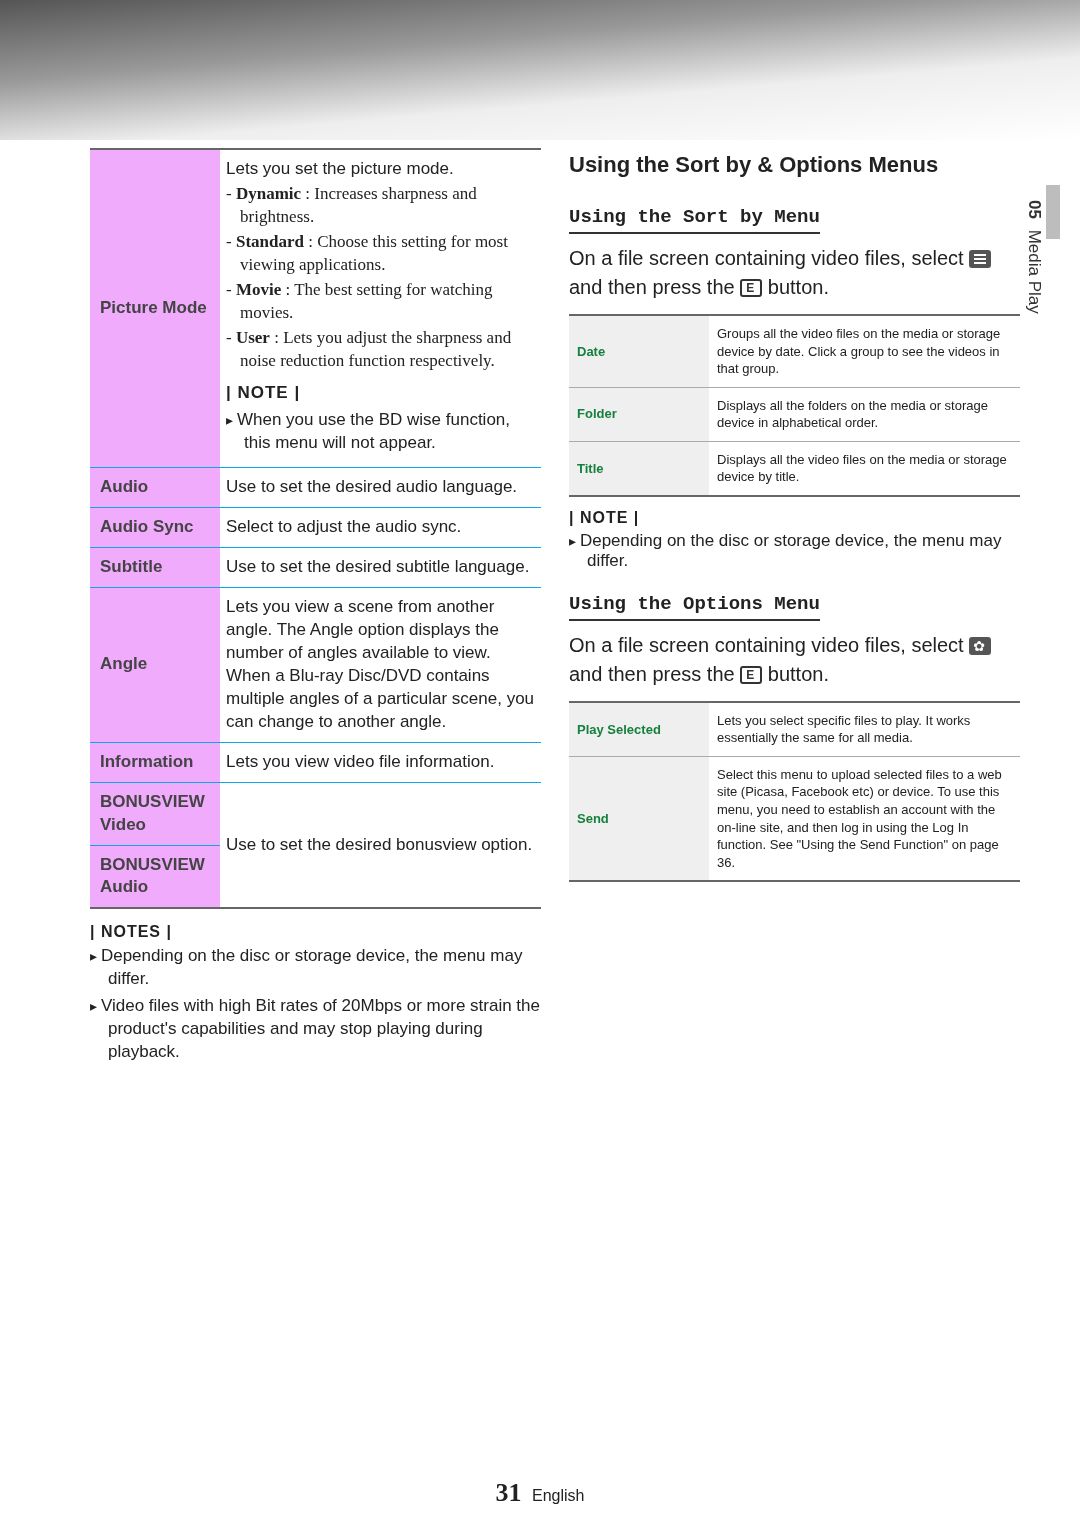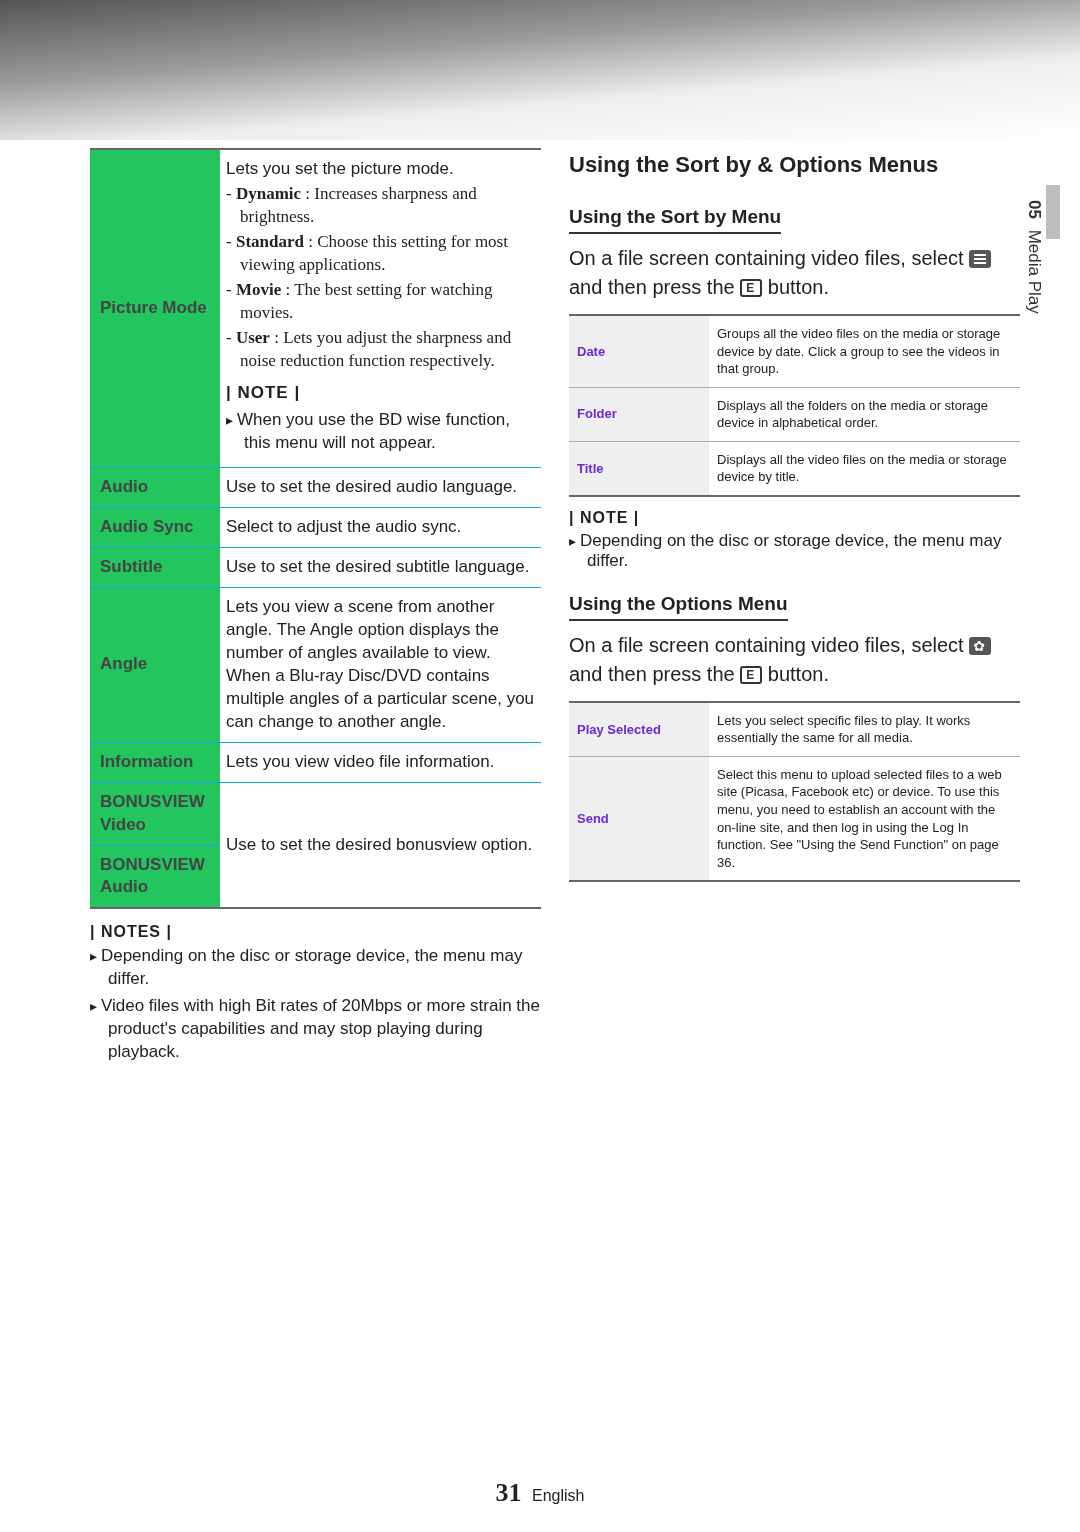--- a/index.html
+++ b/index.html
@@ -47,21 +47,21 @@
   table {
     border-collapse: collapse;
     width: 100%;
     font-size: 17px;
     line-height: 1.35;
   }
   table.t1 { border-top: 2px solid #666; border-bottom: 2px solid #666; }
   table.t1 td { border-top: 1px solid #0ea5e9; padding: 8px 6px; vertical-align: middle; }
   table.t1 td.label {
     width: 130px;
-    background: #22c55e;
+    background: #f0abfc;
     font-weight: bold;
     color: #444;
     padding-left: 10px;
   }
   ul.dash { list-style: none; padding-left: 0; }
   ul.dash li { padding-left: 14px; text-indent: -14px; margin: 2px 0; font-family: Liberation Serif, serif; }
   ul.dash li::before { content: "- "; }
   .b { font-weight: bold; }
   .noteblock { margin: 10px 0 4px 0; font-weight: bold; letter-spacing: 1px; }
   .bullet { padding-left: 18px; text-indent: -18px; margin: 4px 0; font-size: 17px; }
@@ -76,20 +76,21 @@
     font-weight: bold;
     margin: 4px 0 18px 0;
   }
   h3.sub {
     font-size: 19px;
     font-weight: bold;
     display: inline-block;
     border-bottom: 2px solid #333;
     padding-bottom: 4px;
     margin: 10px 4px 10px 0;
+    font-family: Liberation Mono, monospace;
   }
   p.body { font-size: 20px; line-height: 1.45; margin-bottom: 12px; }
   .iconbox {
     display: inline-block;
     width: 22px;
     height: 18px;
     background: #555;
     border-radius: 3px;
     vertical-align: -3px;
     position: relative;
@@ -125,21 +126,21 @@
   table.t2 {
     border-top: 2px solid #666;
     border-bottom: 2px solid #666;
     margin-bottom: 12px;
   }
   table.t2 td { border-top: 1px solid #aaa; padding: 9px 8px; vertical-align: middle; font-size: 13px; line-height: 1.35; }
   table.t2 td.label {
     width: 140px;
     background: #efefef;
     font-weight: bold;
-    color: #6d28d9;
+    color: #15803d;
   }
 
   
   .footer {
     position: absolute;
     bottom: 24px;
     left: 0;
     width: 100%;
     text-align: center;
     font-size: 16px;

